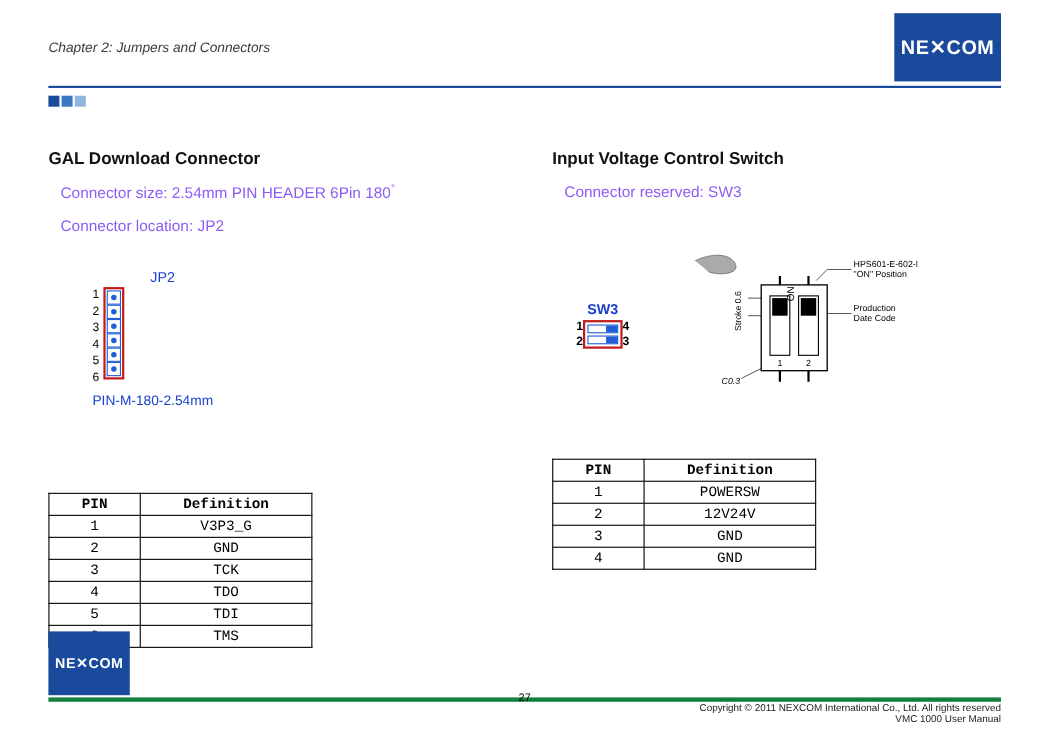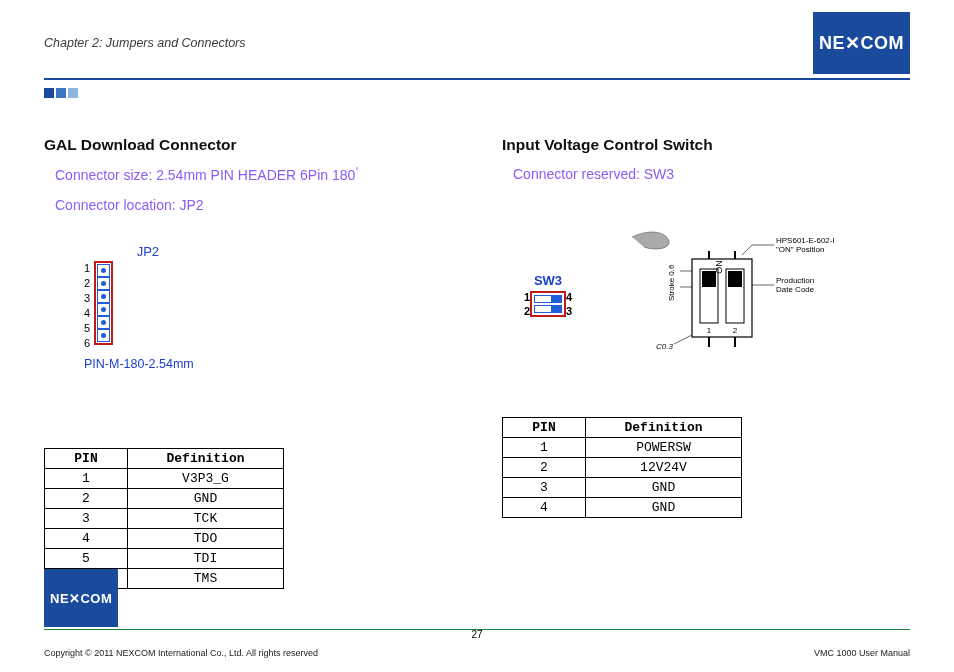--- a/index.html
+++ b/index.html
@@ -155,27 +155,28 @@
   }
   .col-pin { width: 70px; }
 
   .footer {
     position: absolute;
     left:0; right:0;
     bottom: 14px;
     padding: 0 44px;
   }
   .footer-bar {
-    border-top: 1px solid #15803d;
+    border-top: 4px solid #15803d;
     display:flex;
     justify-content:space-between;
     align-items:flex-end;
-    padding-top:18px;
+    padding-top:0;
     font-size:9px;
     color:#222;
+    flex-direction:column;
   }
   .footer-logo-wrap {
     margin-bottom: 2px;
   }
   .footer-left { display:flex; flex-direction:column; align-items:flex-start; gap:2px;}
   .pagenum {
     position:absolute;
     left:50%; transform:translateX(-50%);
     bottom: 32px;
     font-size:10px;

